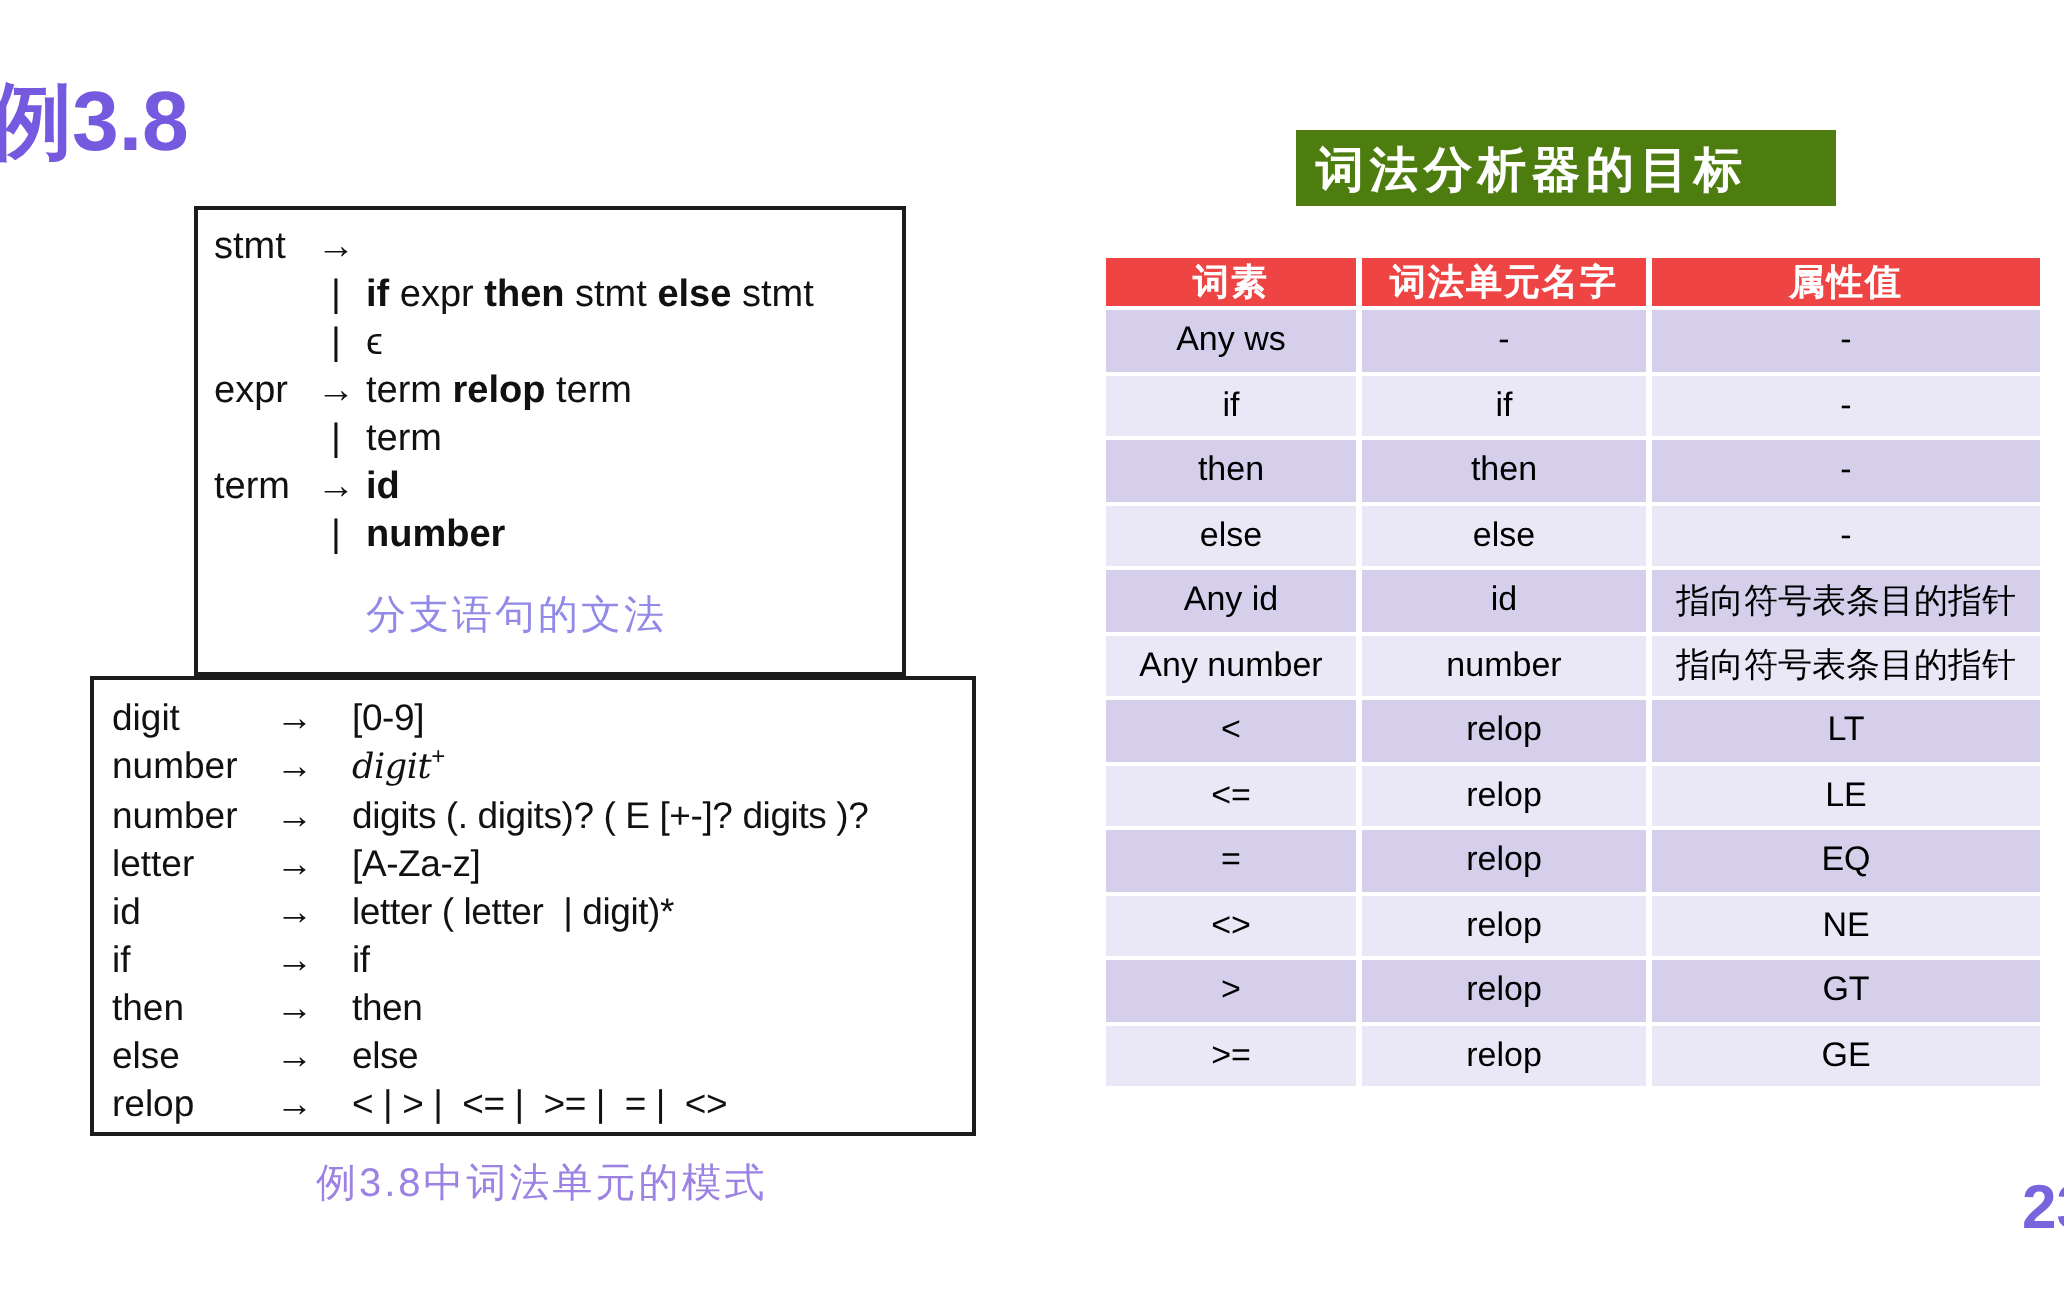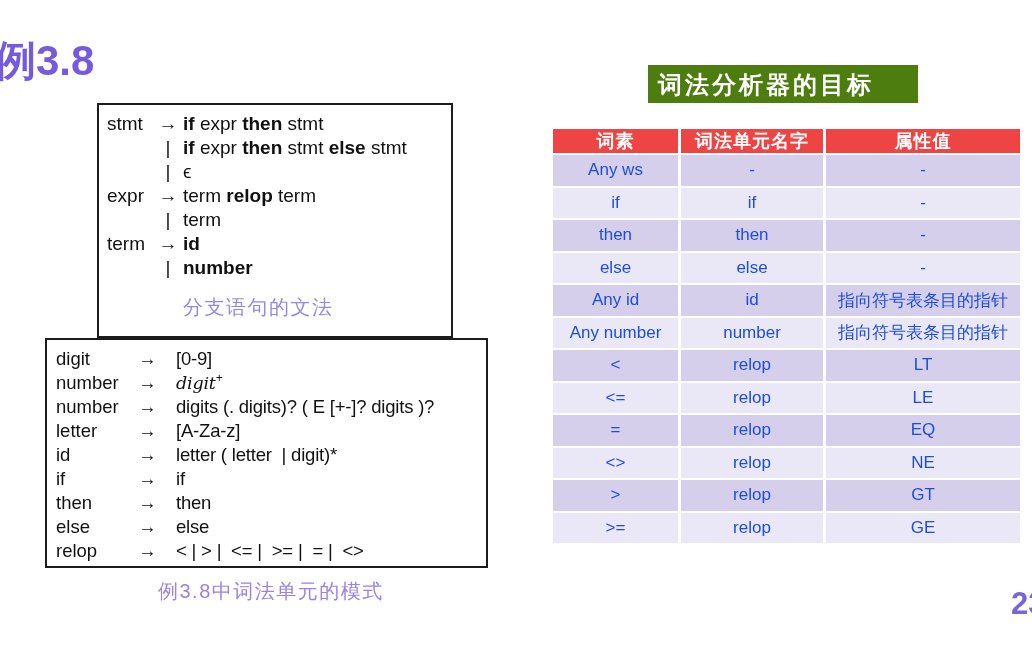--- a/index.html
+++ b/index.html
@@ -65,40 +65,40 @@
     border-collapse:separate;border-spacing:3px 2px;
     table-layout:fixed;
   }
   .ttable th{
     background:#ef4444;color:#ffffff;
     font-size:18px;font-weight:700;letter-spacing:1px;
     height:14px;padding:0 4px;text-align:center;
   }
   .ttable td{
     height:30.5px;padding:0 4px;text-align:center;
-    font-size:17px;color:#1d4ed8;overflow:hidden;white-space:nowrap;
+    font-size:17px;color:#000000;overflow:hidden;white-space:nowrap;
   }
   .ttable tr.row-a td{background:#D5CFEC;}
   .ttable tr.row-b td{background:#EAE8F7;}
   .col-lexeme{width:117px;}
   .col-token{width:134px;}
   .col-attr{width:186px;}
   
   .pagenum{
     position:absolute;left:1011px;top:586px;
     font-size:31px;font-weight:600;color:#7A64DD;
   }
 </style>
 </head>
 <body>
 
 <h1 class="slide-title">例3.8</h1>
 
 <div class="gbox" id="grammar-box">
-    <div class="g-line"><span class="g-head">stmt</span><span class="g-op">→</span><span class="g-content"><span class="b">if</span><span> expr </span><span class="b">then</span><span> stmt</span></span></div>
+    <div class="g-line"><span class="g-head">stmt</span><span class="g-op">→</span></div>
     <div class="g-line"><span class="g-head"></span><span class="g-op">|</span><span class="g-content"><span class="b">if</span><span> expr </span><span class="b">then</span><span> stmt </span><span class="b">else</span><span> stmt</span></span></div>
     <div class="g-line"><span class="g-head"></span><span class="g-op">|</span><span class="g-content"><span>ϵ</span></span></div>
     <div class="g-line"><span class="g-head">expr</span><span class="g-op">→</span><span class="g-content"><span>term </span><span class="b">relop</span><span> term</span></span></div>
     <div class="g-line"><span class="g-head"></span><span class="g-op">|</span><span class="g-content"><span>term</span></span></div>
     <div class="g-line"><span class="g-head">term</span><span class="g-op">→</span><span class="g-content"><span class="b">id</span></span></div>
     <div class="g-line"><span class="g-head"></span><span class="g-op">|</span><span class="g-content"><span class="b">number</span></span></div>
   </div>
 <div class="caption cap1">分支语句的文法</div>
 
 <div class="pbox" id="pattern-box">

